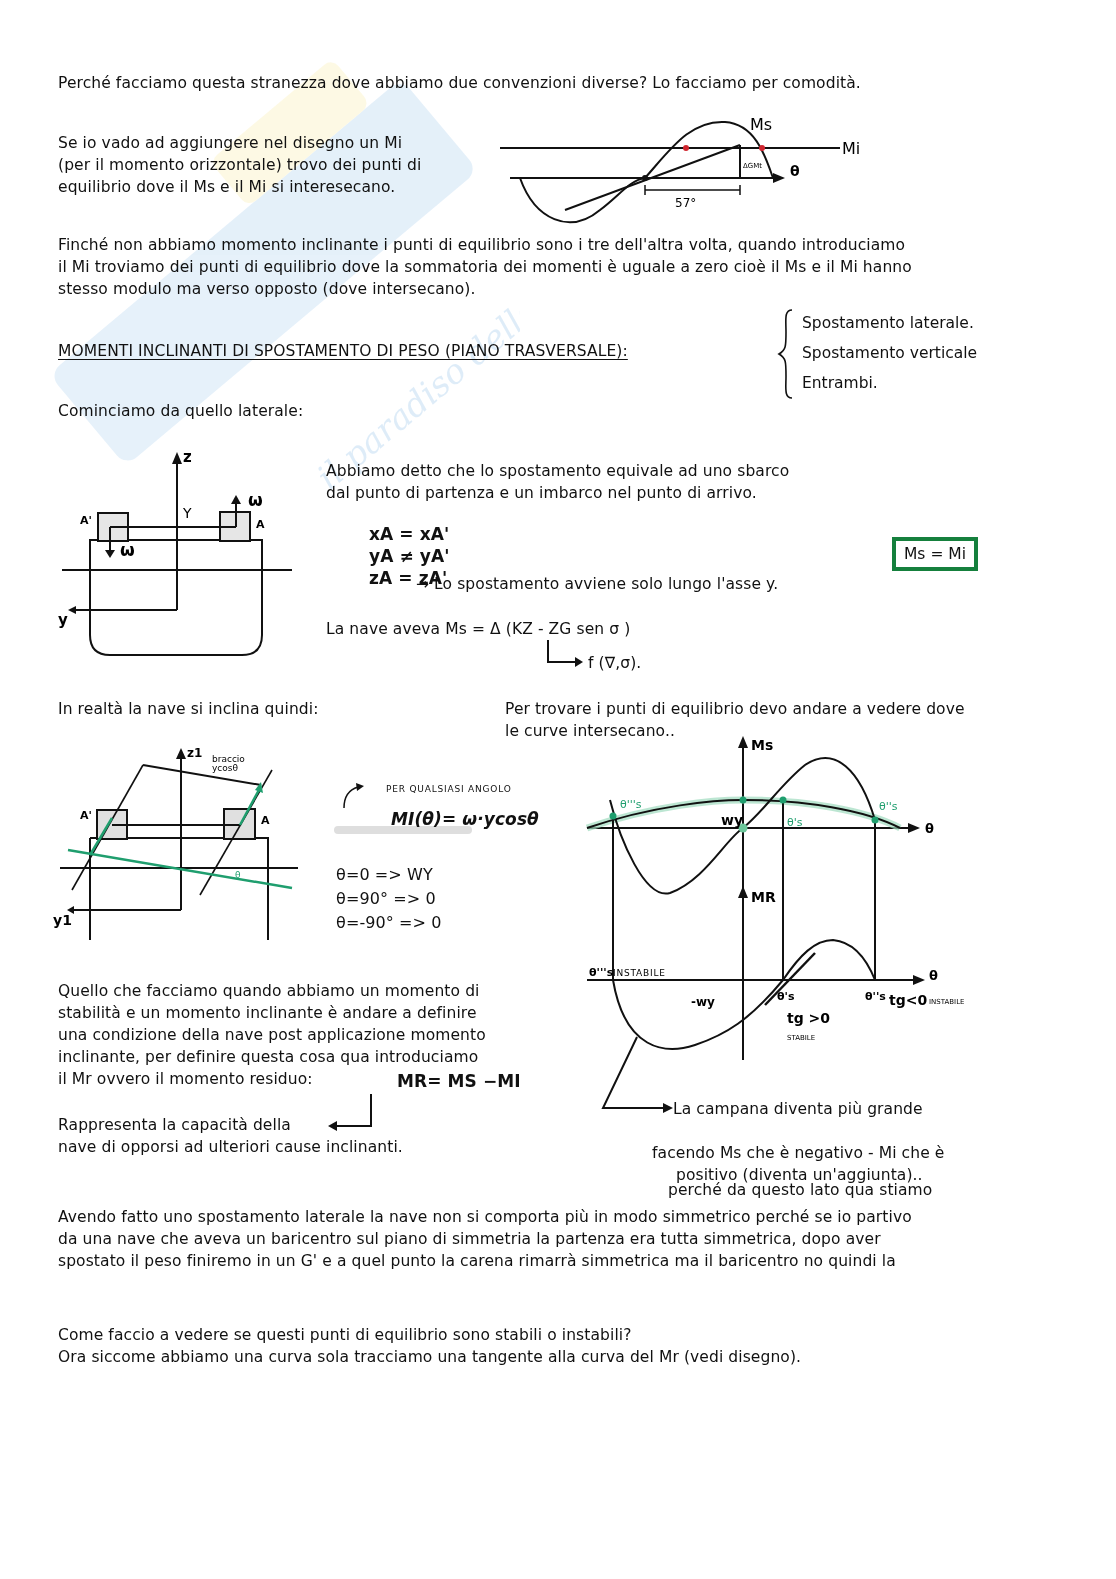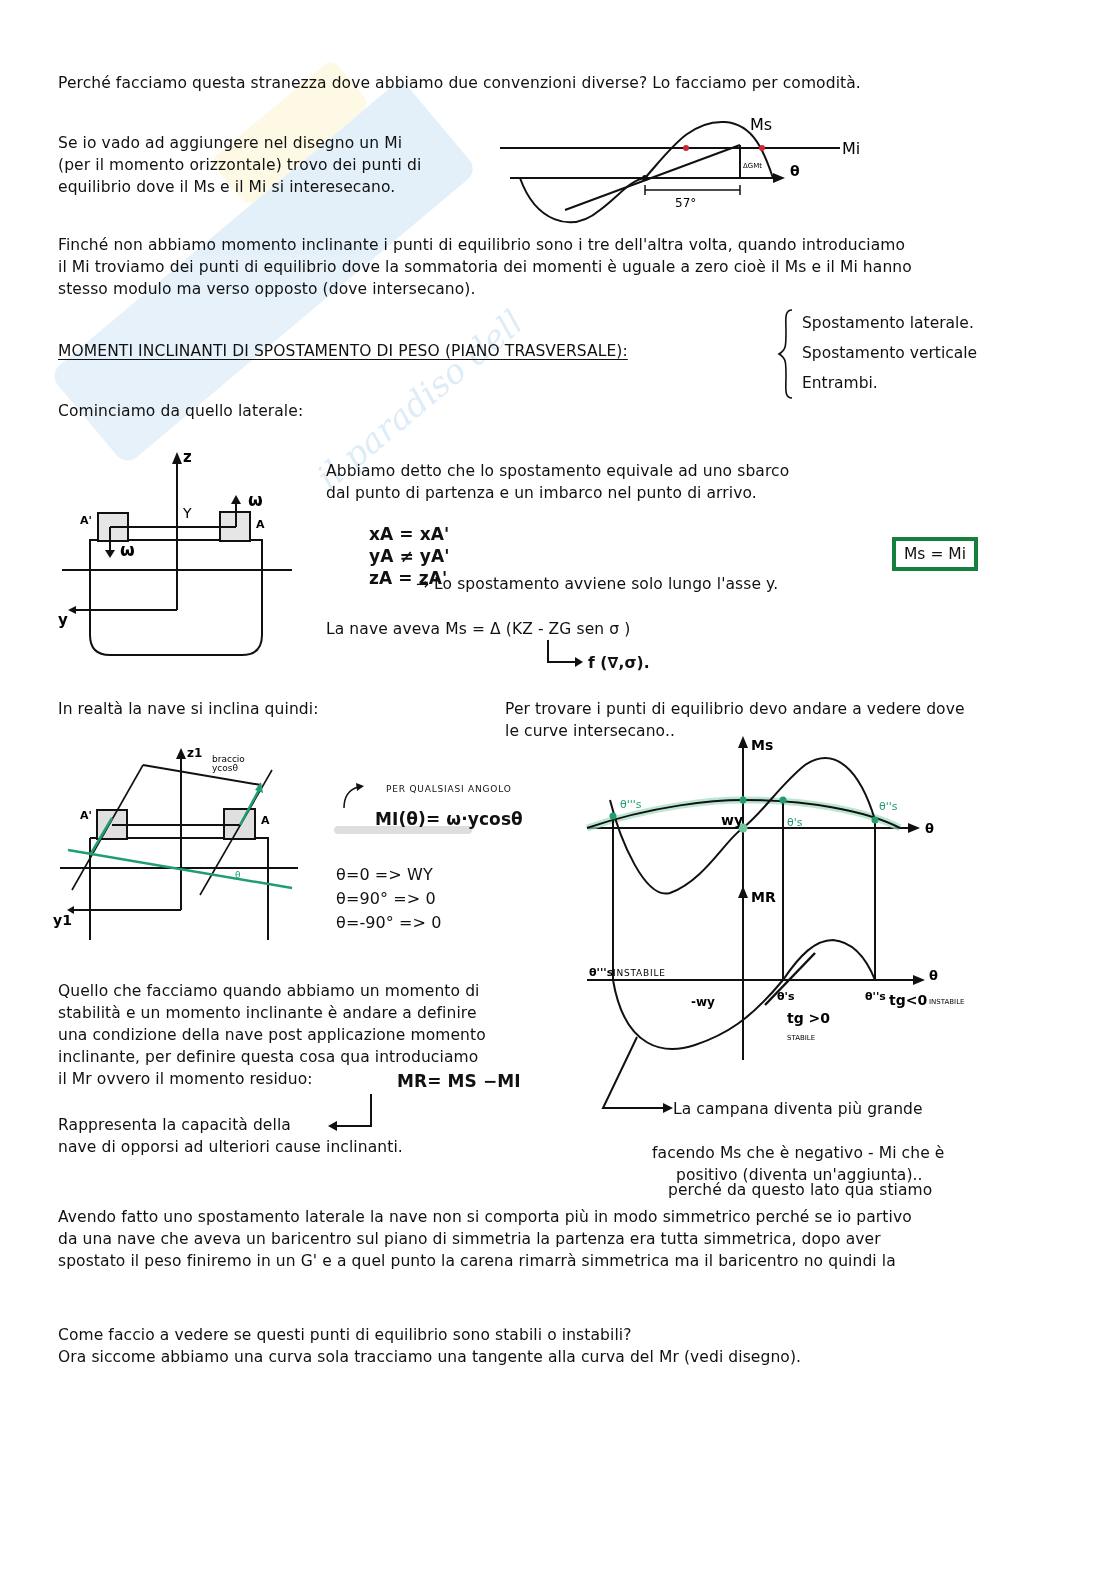--- a/index.html
+++ b/index.html
@@ -101,21 +101,21 @@
   <div class="t eq" style="left:328px;top:568px;line-height:20px;">zA = zA'</div>
   <div class="t" style="left:416px;top:548px;margin-top:25px;">→ Lo spostamento avviene solo lungo l'asse y.</div>
 
   <div class="box">Ms = Mi</div>
 
   <div class="t" style="left:326px;top:618px;">La nave aveva Ms = Δ (KZ - ZG sen σ )</div>
   <svg class="d" style="left:545px;top:640px;" width="40" height="30">
     <polyline points="3,0 3,22 32,22" fill="none" stroke="#111" stroke-width="2"></polyline>
     <polygon points="30,17 38,22 30,27" fill="#111"></polygon>
   </svg>
-  <div class="t" style="left:588px;top:652px;font-weight:bold;">f (∇,σ).</div>
+  <div class="t" style="left:588px;top:652px;">f (∇,σ).</div>
 
   <div class="t" style="left:58px;top:698px;">In realtà la nave si inclina quindi:</div>
   <div class="t" style="left:505px;top:698px;">Per trovare i punti di equilibrio devo andare a vedere dove</div>
   <div class="t" style="left:505px;top:720px;">le curve intersecano..</div>
 
   <svg class="d" style="left:40px;top:730px;" width="260" height="220">
     <path d="M50 108 L 228 108 L 228 210" fill="none" stroke="#111" stroke-width="2"></path>
     <line x1="50" y1="108" x2="50" y2="210" stroke="#111" stroke-width="2"></line>
     <line x1="20" y1="138" x2="258" y2="138" stroke="#111" stroke-width="2"></line>
     <line x1="141" y1="180" x2="141" y2="25" stroke="#111" stroke-width="2"></line>
@@ -140,21 +140,21 @@
     <text x="195" y="148" font-size="9" fill="#1f9e6e">θ</text>
     <text x="13" y="195" font-size="14" font-weight="bold">y1</text>
   </svg>
 
   <svg class="d" style="left:340px;top:780px;" width="30" height="30">
     <path d="M4 28 C 4 18, 8 10, 18 7" fill="none" stroke="#111" stroke-width="1.5"></path>
     <polygon points="16,3 24,6 17,11" fill="#111"></polygon>
   </svg>
   <div class="t small" style="left:386px;top:778px;">PER QUALSIASI ANGOLO</div>
   <div style="position:absolute;left:334px;top:826px;width:138px;height:8px;background:#dedede;border-radius:4px;"></div>
-  <div class="t eq" style="left:334px;top:808px;">MI(θ)= ω·ycosθ</div>
+  <div class="t eq" style="left:350px;top:808px;font-style:italic;">MI(θ)= ω·ycosθ</div>
   <div class="t" style="left:336px;top:864px;font-size:16px;">θ=0    =&gt; WY</div>
   <div class="t" style="left:336px;top:888px;font-size:16px;">θ=90°  =&gt; 0</div>
   <div class="t" style="left:336px;top:912px;font-size:16px;">θ=-90° =&gt; 0</div>
 
   <svg class="d" style="left:575px;top:730px;" width="420" height="380">
 
     <line x1="12" y1="98" x2="335" y2="98" stroke="#111" stroke-width="2"></line>
     <polygon points="333,93 345,98 333,103" fill="#111"></polygon>
     <line x1="168" y1="235" x2="168" y2="14" stroke="#111" stroke-width="2"></line>
     <polygon points="163,18 168,6 173,18" fill="#111"></polygon>

